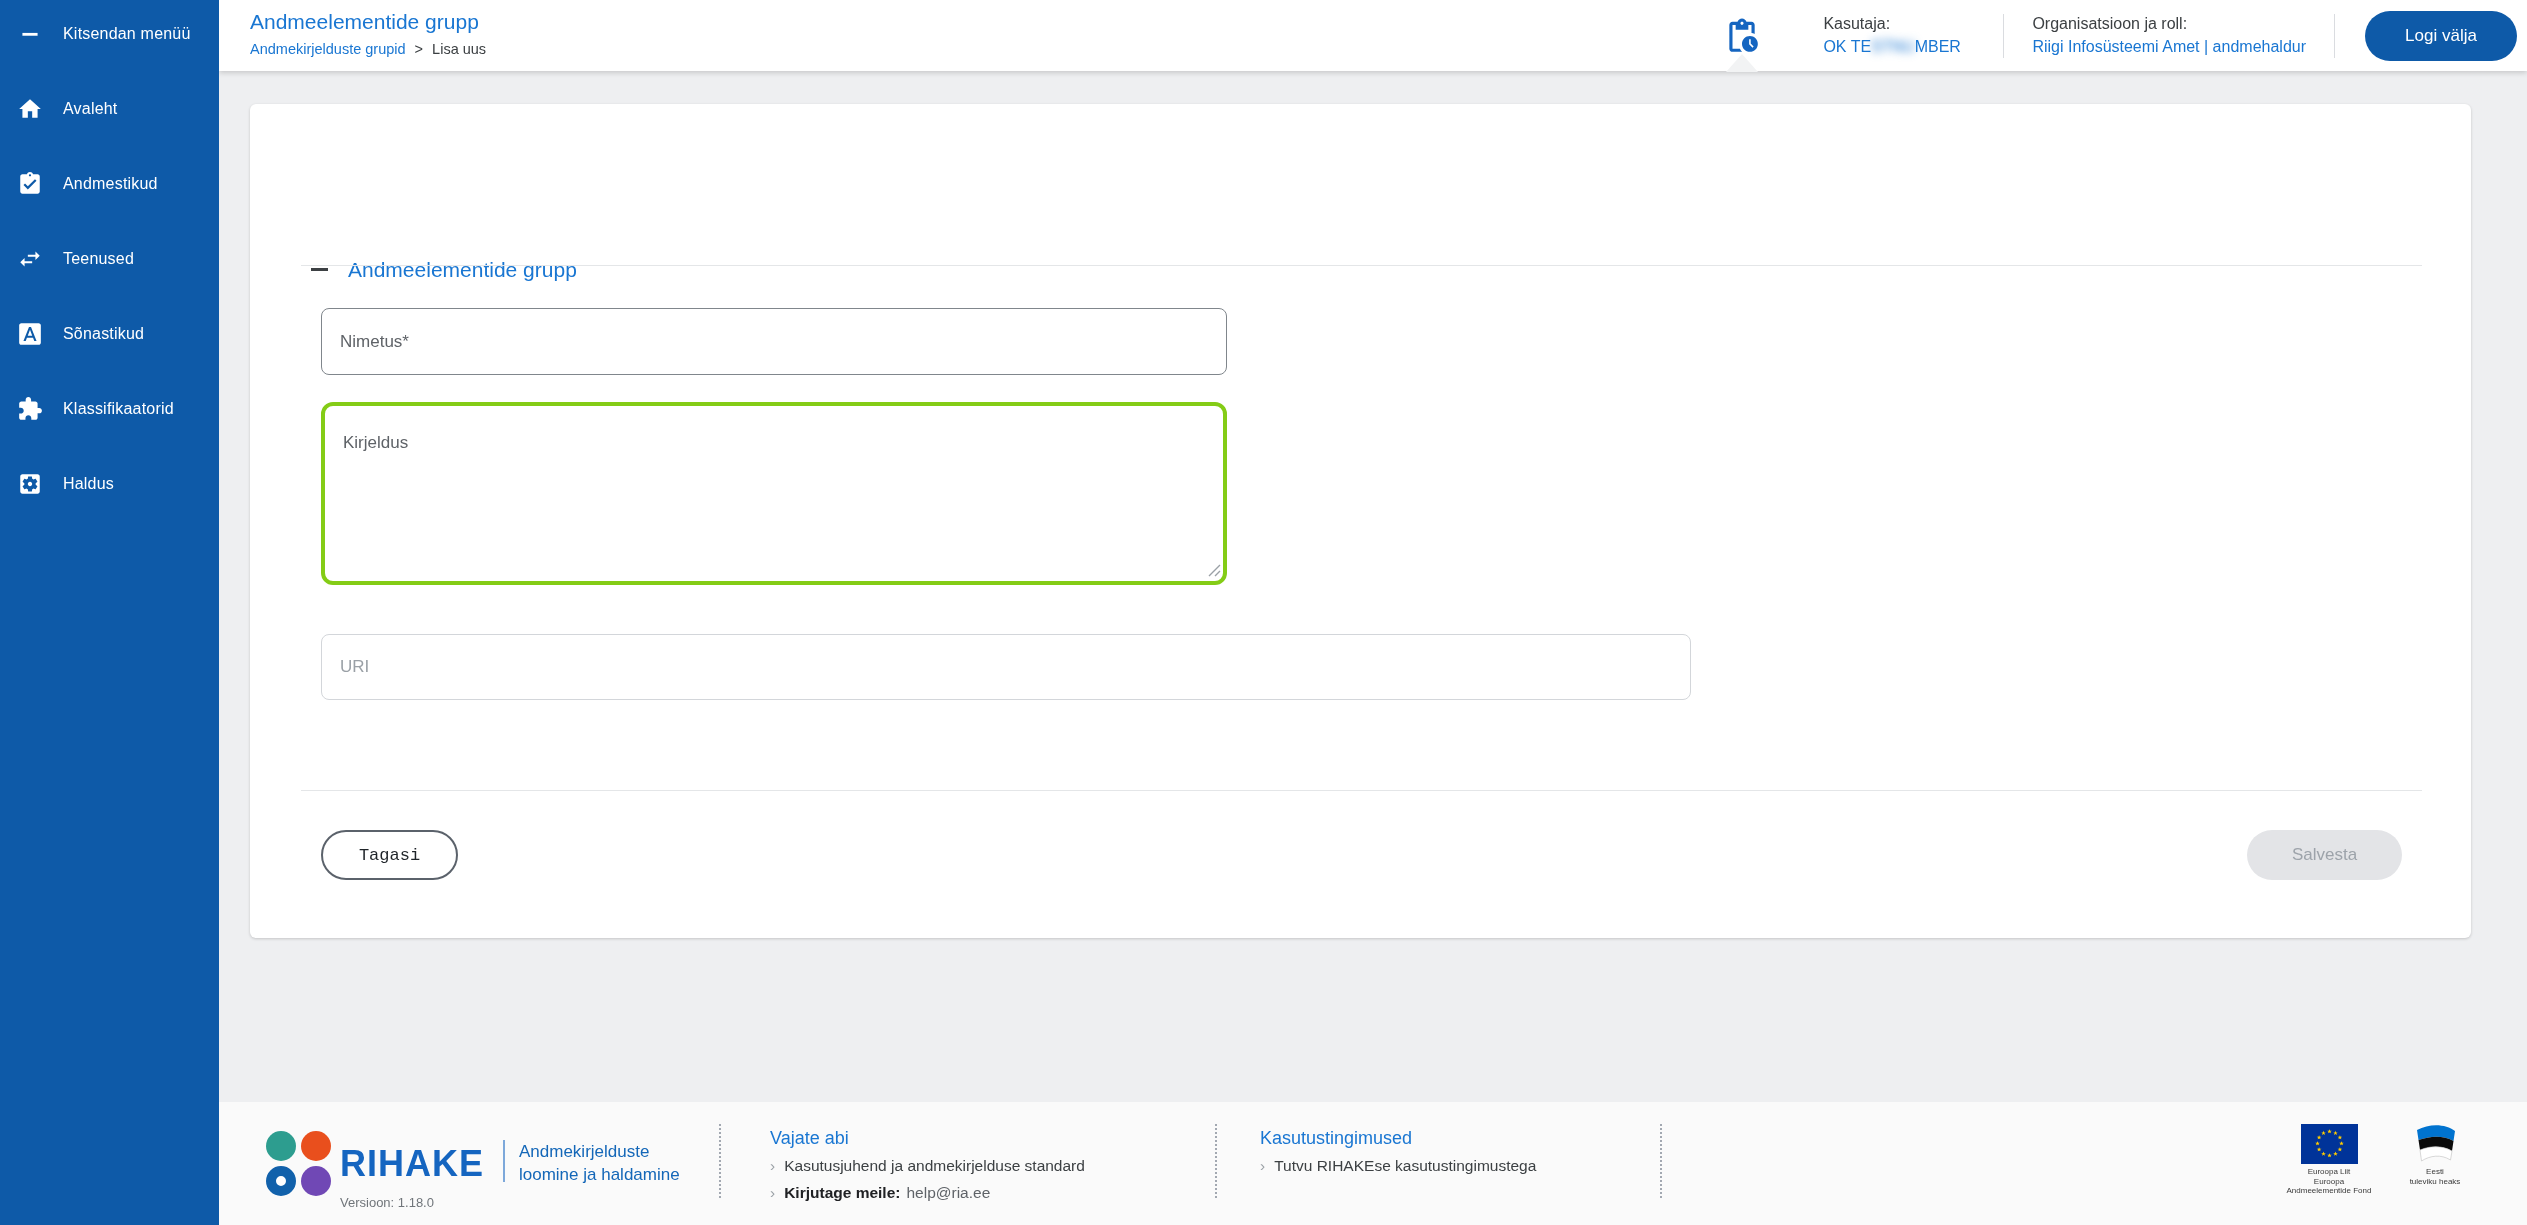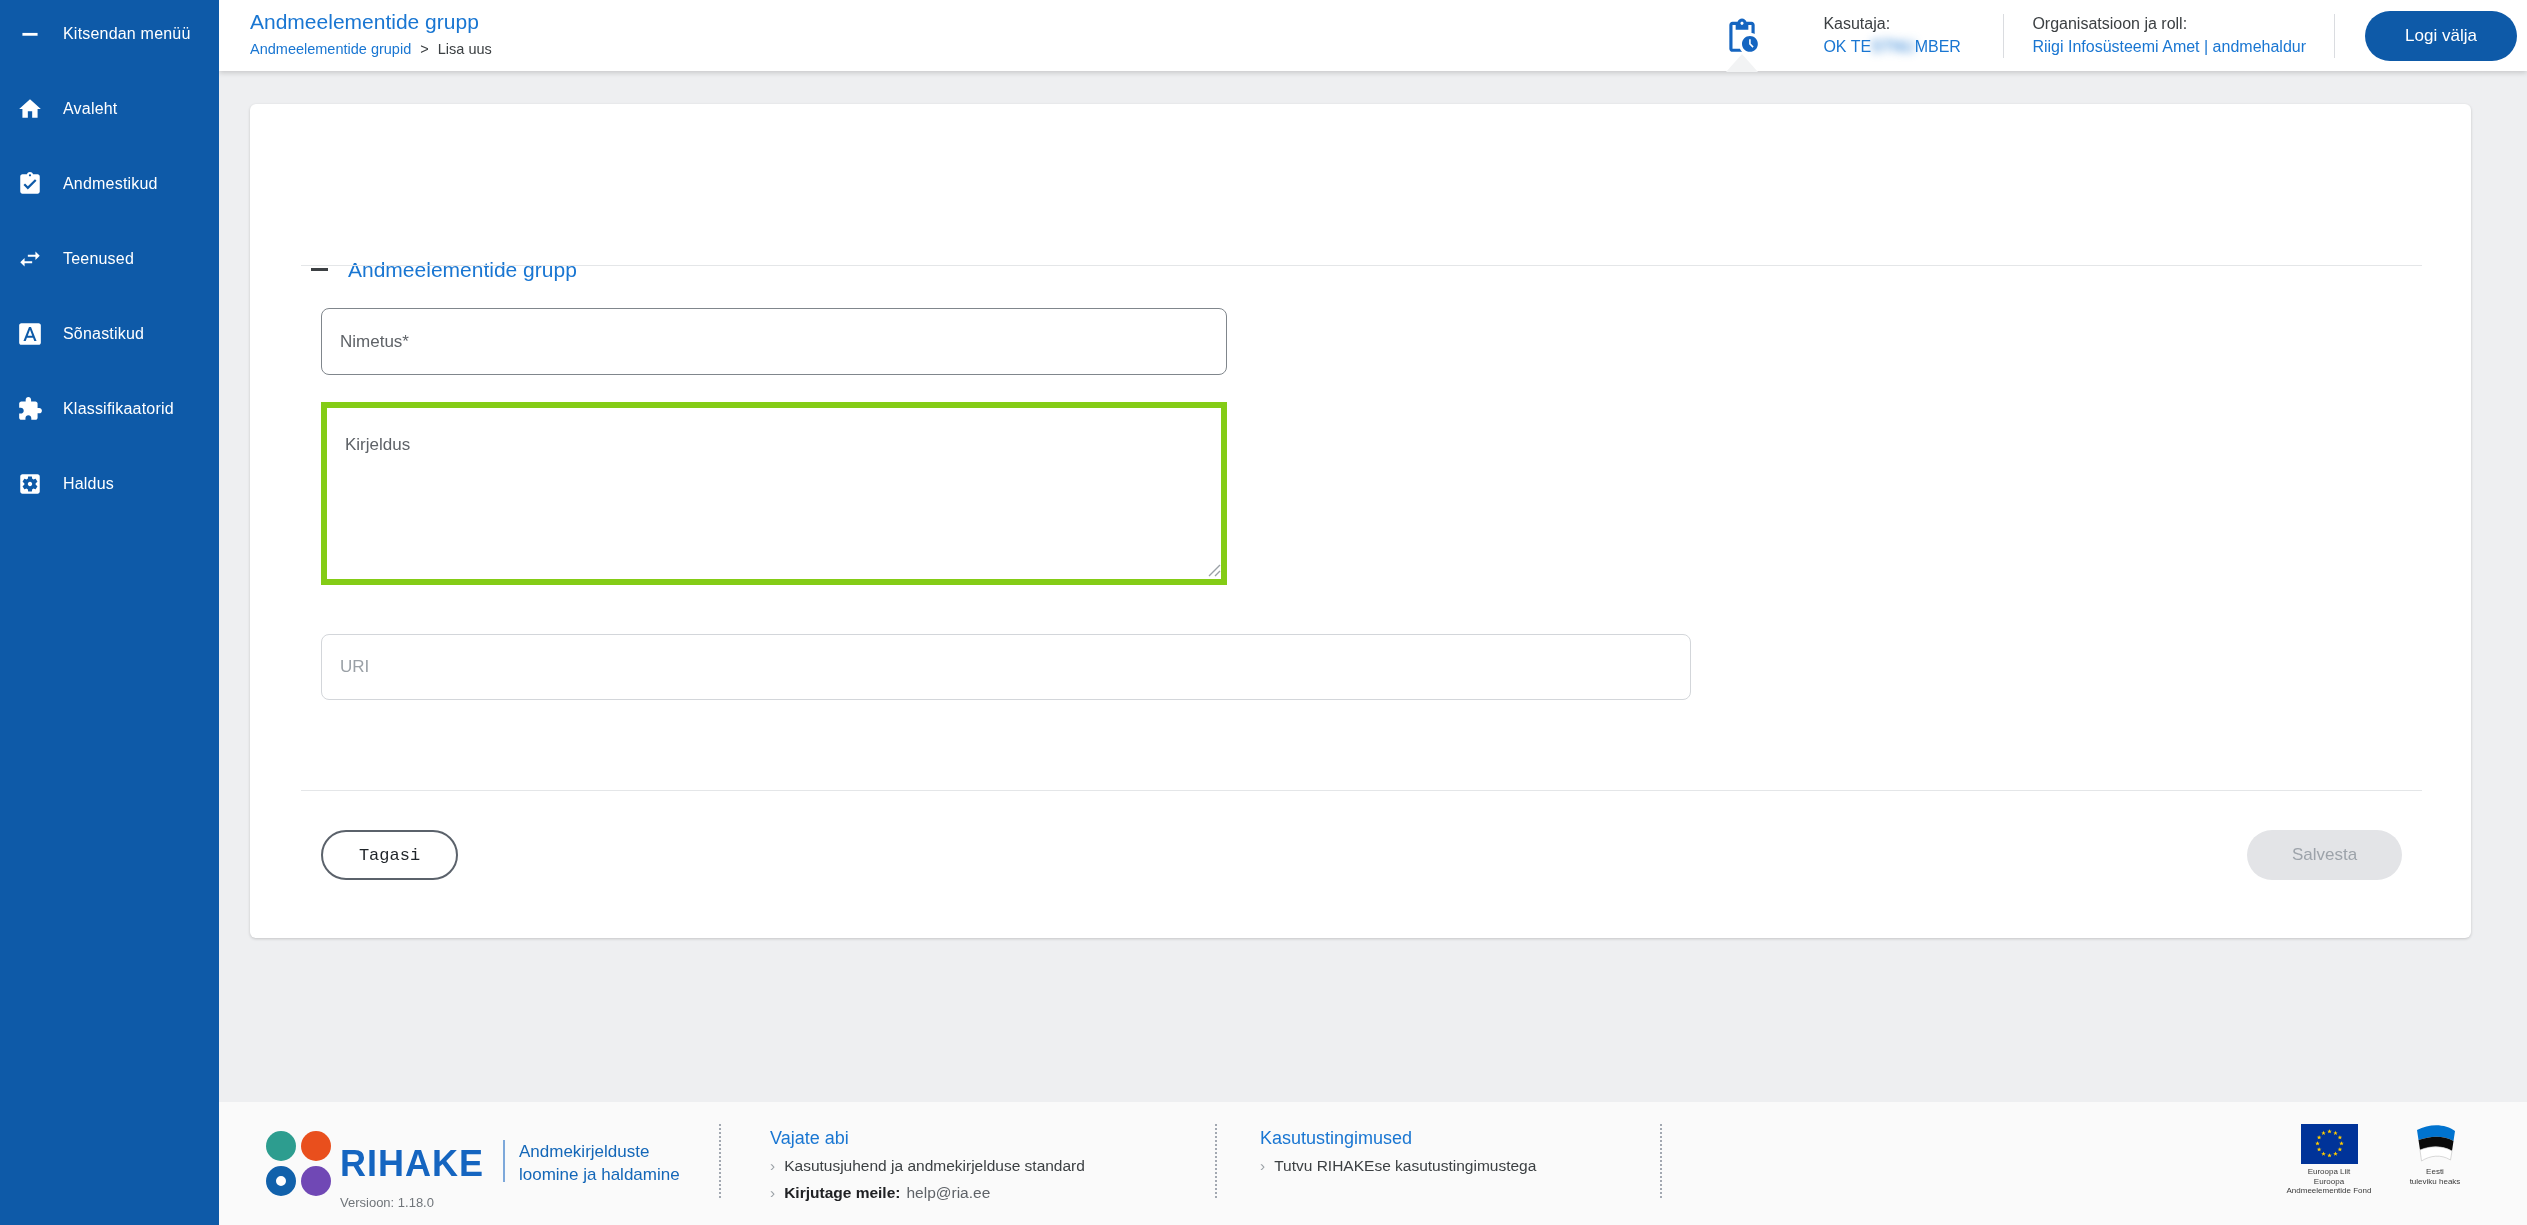--- a/index.html
+++ b/index.html
@@ -49,21 +49,21 @@
   .collapse-icon::after { content:""; position:absolute; left:0; top:7px; width:17px; height:3px; background:#3c4043; }
   .section-title { color:#1976d2; font-size:21px; line-height:26px; }
   .card-divider { position:absolute; left:51px; width:2121px; height:0; border-top:1px solid #e4e6e8; }
   .divider-1 { top:161px; }
   .divider-2 { top:686px; }
   .fld { position:absolute; left:71px; font-family:"Liberation Sans", sans-serif; font-size:17px; color:#202124;
          background:#ffffff; border-radius:8px; outline:none; }
   .fld-nimetus { top:204px; width:906px; height:67px; border:1px solid #80868c; padding:0 18px; }
   .fld-nimetus::placeholder { color:#5f6368; opacity:1; }
   .ta-wrap { position:absolute; left:71px; top:298px; width:906px; height:183px; }
-  .fld-kirjeldus { width:906px; height:183px; border:6px solid #84cc16; border-radius:0; padding:27px 18px 14px 18px;
+  .fld-kirjeldus { width:906px; height:183px; border:4px solid #84cc16; border-radius:12px; padding:27px 18px 14px 18px;
                    resize:none; font-family:"Liberation Sans", sans-serif; font-size:17px; outline:none; }
   .fld-kirjeldus::placeholder { color:#5f6368; opacity:1; }
   .resize-grip { position:absolute; right:6px; bottom:8px; pointer-events:none; }
   .fld-uri { top:530px; width:1370px; height:66px; border:1px solid #d3d6da; padding:0 18px; }
   .fld-uri::placeholder { color:#9aa0a6; opacity:1; }
   .btn-back { position:absolute; left:71px; top:726px; width:137px; height:50px; border-radius:25px;
               background:#ffffff; border:2px solid #5b626b; color:#1f2429; font-size:17px;
               font-family:Liberation Mono, monospace; cursor:pointer; }
   .btn-save { position:absolute; left:1997px; top:726px; width:155px; height:50px; border-radius:25px;
               background:#e3e4e7; border:none; color:#9da3aa; font-size:17px;
@@ -158,21 +158,21 @@
         </span>
         <span class="nav-label">Haldus</span>
       </div>
     </nav>
   </aside>
 
   <header class="topbar">
     <div class="head-titles">
       <div class="page-title">Andmeelementide grupp</div>
       <div class="breadcrumb">
-        <span class="bc-link">Andmeelementide grupid</span>
+        <span class="bc-link">Andmekirjelduste grupid</span>
         <span class="bc-sep">&gt;</span>
         <span class="bc-cur">Lisa uus</span>
       </div>
     </div>
     <div class="head-right">
       <div class="pending-wrap">
         <svg viewBox="0 0 24 24">
             <path d="M17 12c-2.76 0-5 2.24-5 5s2.24 5 5 5 5-2.24 5-5-2.24-5-5-5zm1.65 7.35L16.5 17.2V14h1v2.79l1.85 1.85-.7.71zM18 3h-3.18C14.4 1.84 13.3 1 12 1c-1.3 0-2.4.84-2.82 2H6c-1.1 0-2 .9-2 2v15c0 1.1.9 2 2 2h6.11c-.59-.57-1.07-1.25-1.42-2H6V5h2v3h8V5h2v5.08c.71.1 1.38.31 2 .6V5c0-1.1-.9-2-2-2zm-6 2c-.55 0-1-.45-1-1s.45-1 1-1 1 .45 1 1-.45 1-1 1z"></path>
           </svg>
         <div class="popover-arrow"></div>

